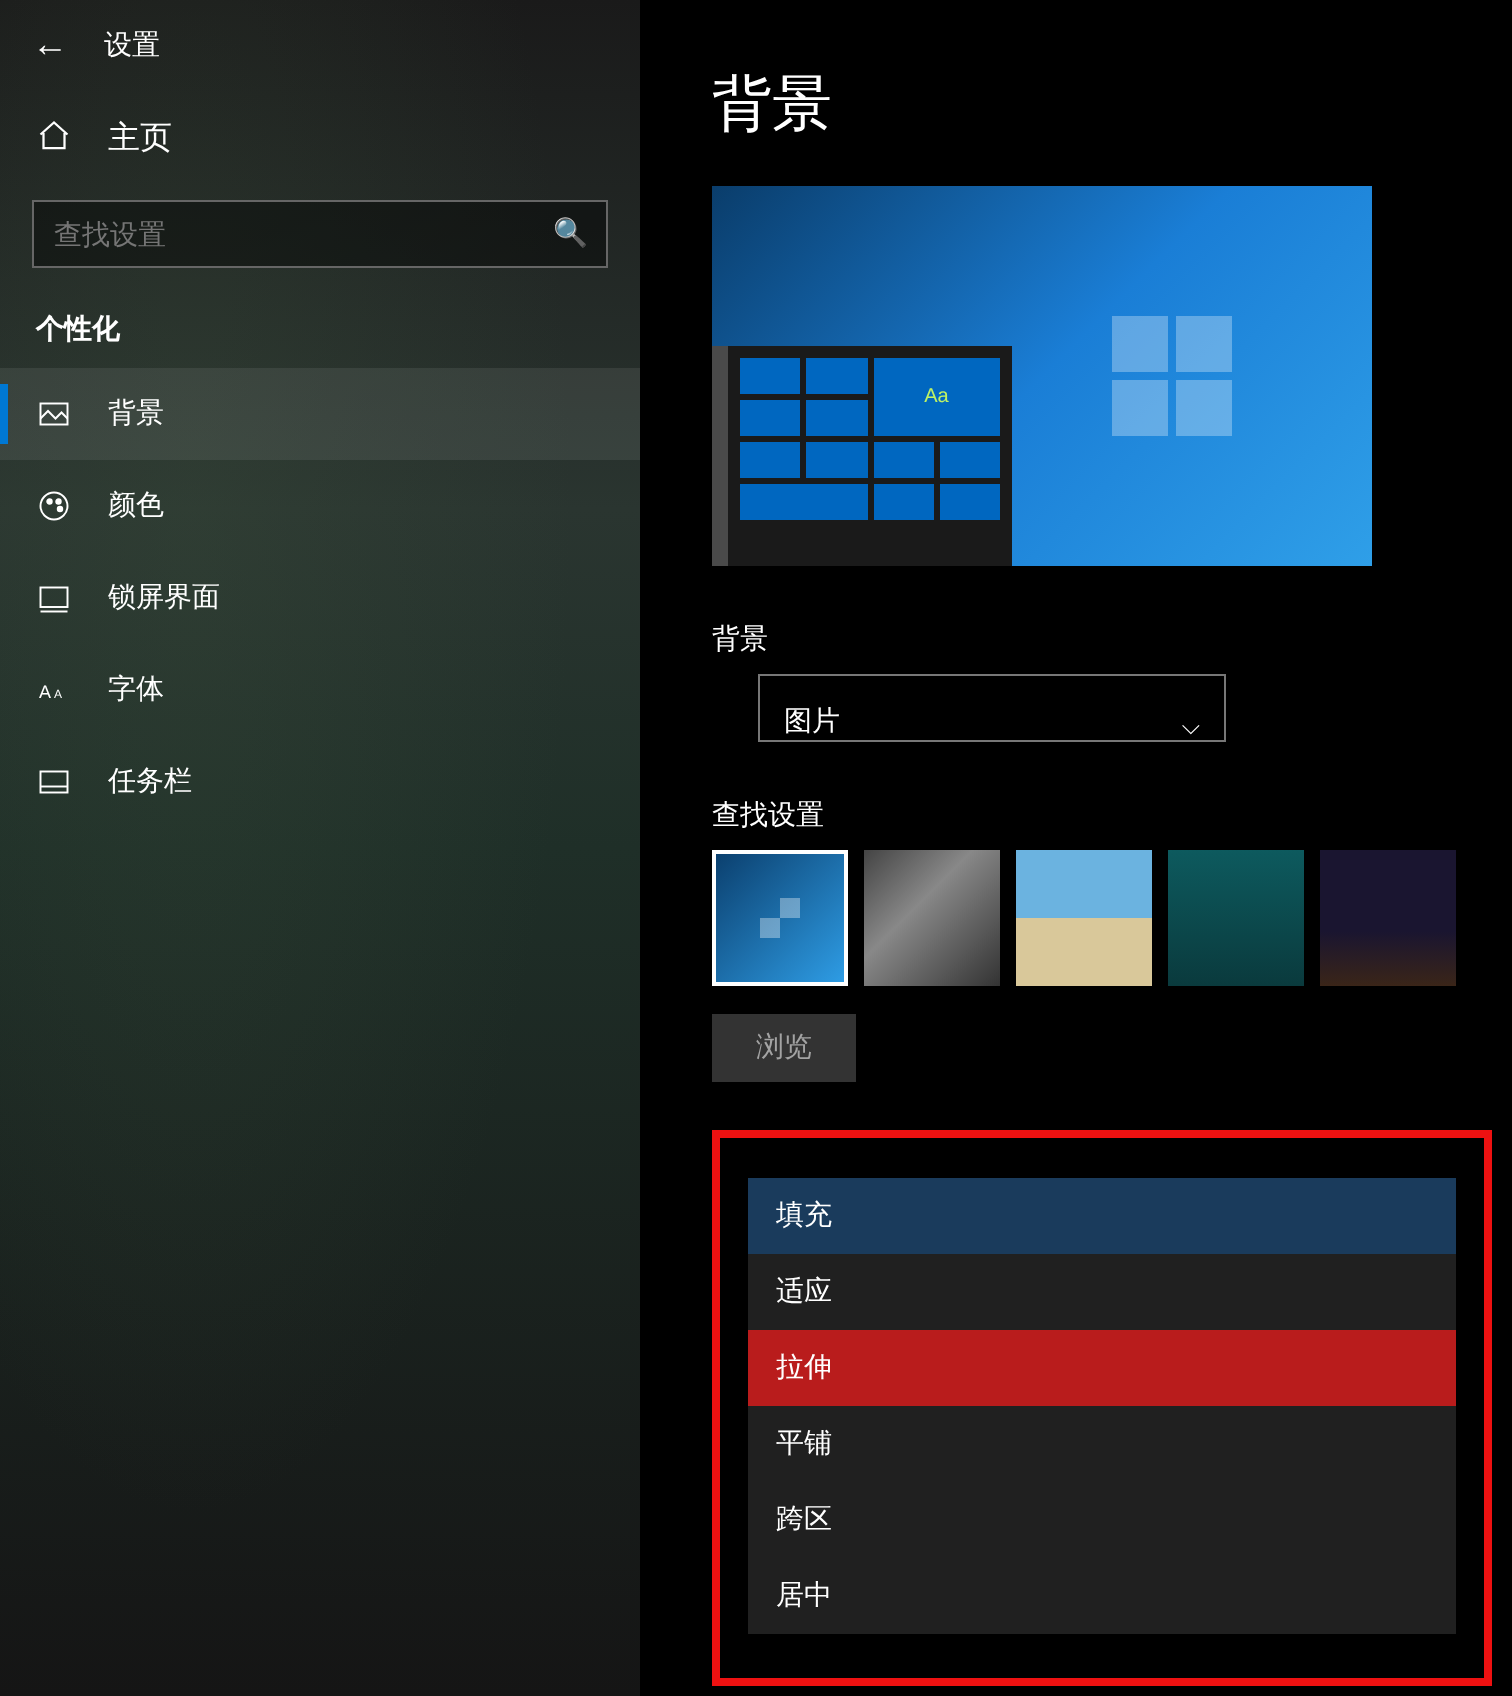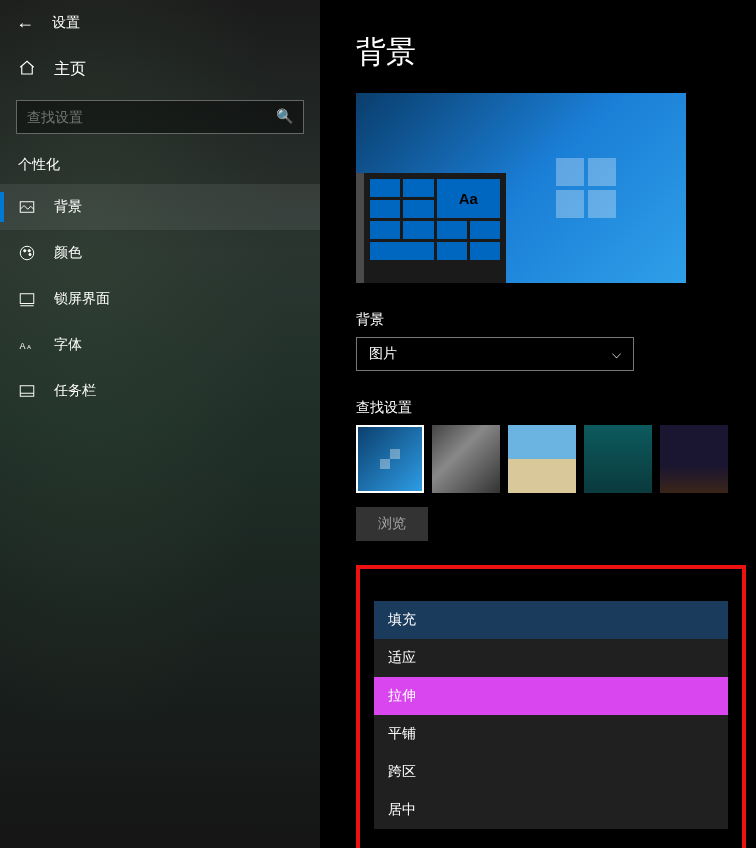--- a/index.html
+++ b/index.html
@@ -12,62 +12,62 @@
     .back-icon { font-size: 18px; cursor: pointer; }
     .title-text { font-size: 14px; }
     
     .home-row { display: flex; align-items: flex-start; gap: 18px; padding: 14px 18px; position: relative; z-index:1; cursor: pointer; }
     .home-row svg { width: 18px; height: 18px; fill: none; stroke: #fff; stroke-width: 1.5; }
     
     .search-row { margin: 6px 16px; position: relative; z-index:1; }
     .search-input { width: 100%; height: 34px; background: rgba(0,0,0,0.4); border: 1px solid #666; color: #ccc; padding: 0 36px 0 10px; font-size: 14px; outline: none; }
     .search-icon { position: absolute; right: 10px; top: 8px; color: #ccc; font-size: 14px; }
     
-    .section-label { margin: 22px 18px 10px; font-size: 14px; font-weight: 400; position: relative; z-index:1; }
+    .section-label { margin: 22px 18px 10px; font-size: 14px; font-weight: 700; position: relative; z-index:1; }
     
     .nav-item { display: flex; align-items: center; gap: 18px; padding: 14px 18px; font-size: 14px; cursor: pointer; position: relative; z-index:1; }
     .nav-item svg { width: 18px; height: 18px; fill: none; stroke: #fff; stroke-width: 1.3; flex-shrink: 0; }
     .nav-item.active { background: rgba(255,255,255,0.08); }
     .nav-item.active::before { content:""; position: absolute; left:0; top:8px; bottom:8px; width:4px; background: #0078d4; }
     
     .main { flex: 1; height: 100%; background: #000; padding: 32px 0 0 36px; overflow-y: auto; }
     .main h1 { font-size: 30px; font-weight: 400; margin-bottom: 20px; }
     
     .preview { width: 330px; height: 190px; position: relative; background: linear-gradient(135deg, #0a3d6b 0%, #1a7ed6 50%, #2f9fe8 100%); overflow: hidden; }
     .preview .winlogo { position: absolute; right: 70px; top: 65px; width: 60px; height: 60px; display: grid; grid-template-columns: 1fr 1fr; grid-template-rows: 1fr 1fr; gap: 4px; }
     .preview .winlogo > div { background: rgba(255,255,255,0.3); }
     .preview-sample { position: absolute; left: 0; bottom: 0; width: 150px; height: 110px; background: #1a1a1a; display: flex; }
     .preview-sample .bar { width: 8px; background: #4a4a4a; }
     .preview-sample .tiles { flex:1; padding: 6px; display: grid; grid-template-columns: repeat(4, 1fr); grid-auto-rows: 18px; gap: 3px; }
     .preview-sample .tiles > div { background: #0067c0; }
-    .preview-sample .tiles .big { grid-column: span 2; grid-row: span 2; display:flex; align-items:center; justify-content:center; font-size:15px; color:#000000;font-weight:bold; }
+    .preview-sample .tiles .big { grid-column: span 2; grid-row: span 2; display:flex; align-items:center; justify-content:center; font-size:10px; color:#bef264; }
     .preview-sample .tiles .wide { grid-column: span 2; }
     
     .field-label { font-size: 14px; margin-top: 28px; margin-bottom: 8px; }
     
-    .dropdown { width: 278px; height: 34px; border: 1px solid #777; display: flex; align-items: center; padding: 0 12px; font-size: 14px; cursor: pointer; position: relative; }
+    .dropdown { width: 234px; height: 34px; border: 1px solid #777; display: flex; align-items: flex-end; padding: 0 12px; font-size: 14px; cursor: pointer; position: relative; margin-left: 23px; }
     .dropdown .chev { position: absolute; right: 12px; font-size: 12px; }
     
     .thumbs { display: flex; gap: 8px; margin-top: 6px; }
     .thumb { width: 68px; height: 68px; cursor: pointer; background-size: cover; }
     .thumb.sel { outline: 2px solid #fff; outline-offset: -2px; }
     .t0 { background: linear-gradient(135deg,#0a3d6b,#2f9fe8); position: relative; }
     .t0::after { content:""; position:absolute; left:24px; top:24px; width:20px; height:20px; background: conic-gradient(from 0deg, rgba(255,255,255,0.35) 0 25%, transparent 0 50%, rgba(255,255,255,0.35) 0 75%, transparent 0); }
     .t1 { background: linear-gradient(135deg,#444,#888 40%,#333); }
     .t2 { background: linear-gradient(180deg,#6bb3e0 50%,#d9c89a 50%); }
     .t3 { background: linear-gradient(180deg,#0d5a5e,#0a3a3d); }
     .t4 { background: linear-gradient(180deg,#1a1530 60%,#3a2518); }
     
     .browse-btn { margin-top: 14px; background: #333; color: #a3a3a3; border: none; padding: 8px 22px; font-size: 14px; cursor: pointer; }
     
     .highlight-box { border: 4px solid #e11; margin-top: 24px; margin-right: 24px; padding: 12px 14px 22px; width: 390px; }
-    .listbox { margin-top: 20px; }
+    .listbox { margin-top: 8px; }
     .listbox-item { padding: 10px 14px; font-size: 14px; cursor: pointer; background: #202020; }
     .listbox-item.selected { background: #1a3b5c; }
-    .listbox-item.hover { background: #d946ef; }
+    .listbox-item.hover { background: #b91c1c; }
   </style>
 </head>
 <body>
 
 <div class="sidebar">
   <div class="titlebar">
     <span class="back-icon">←</span>
     <span class="title-text">设置</span>
   </div>
 

